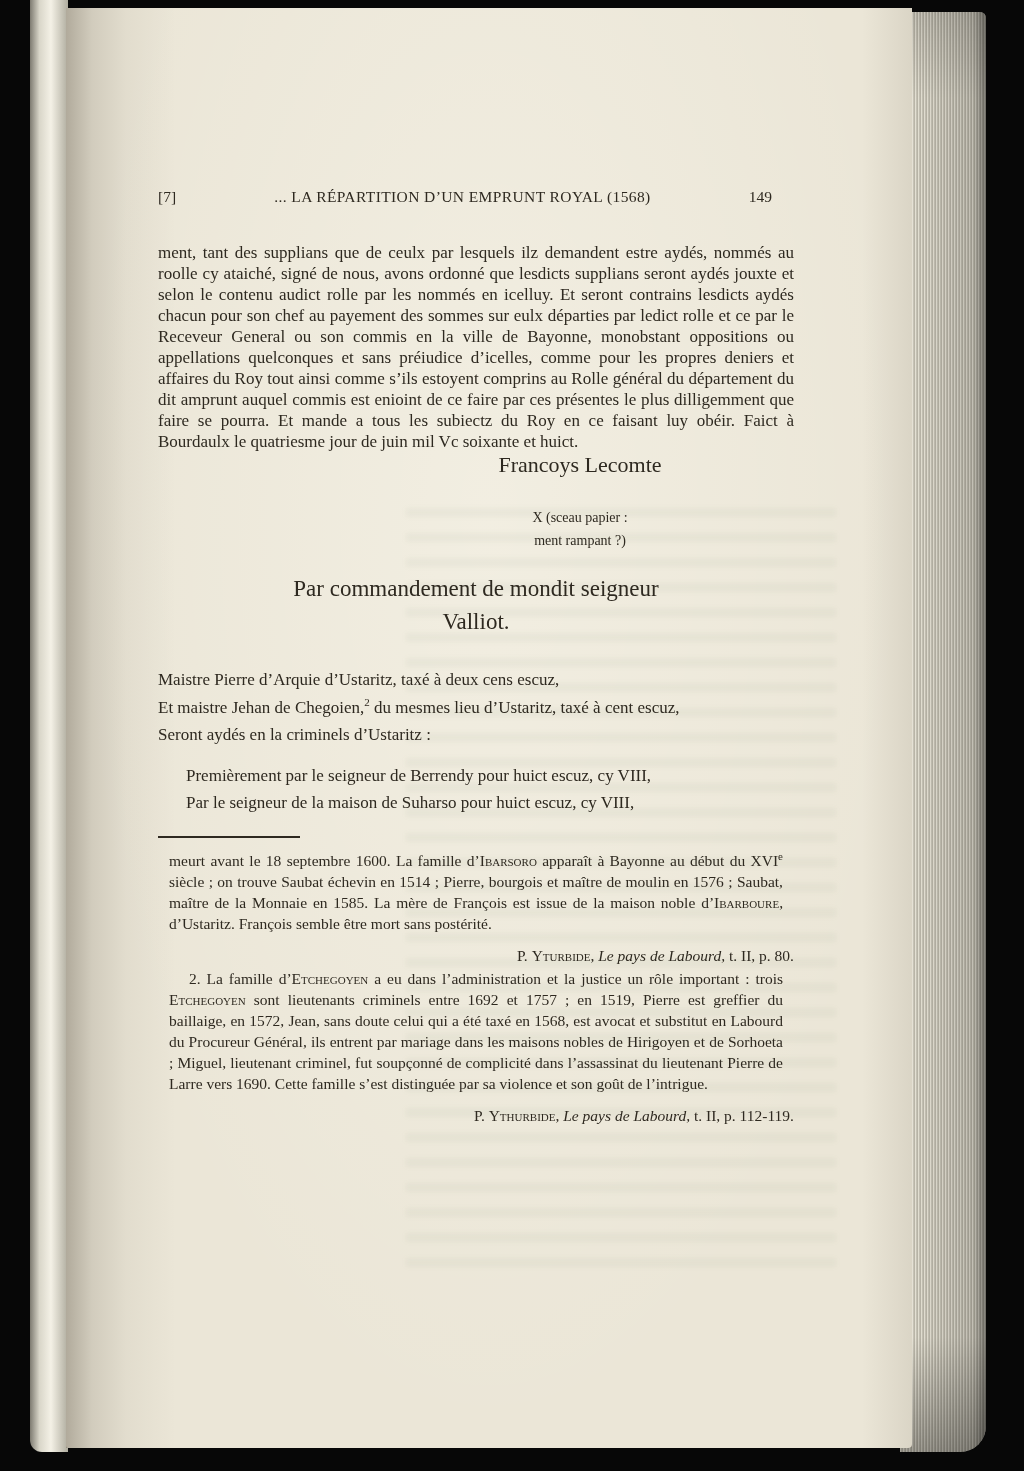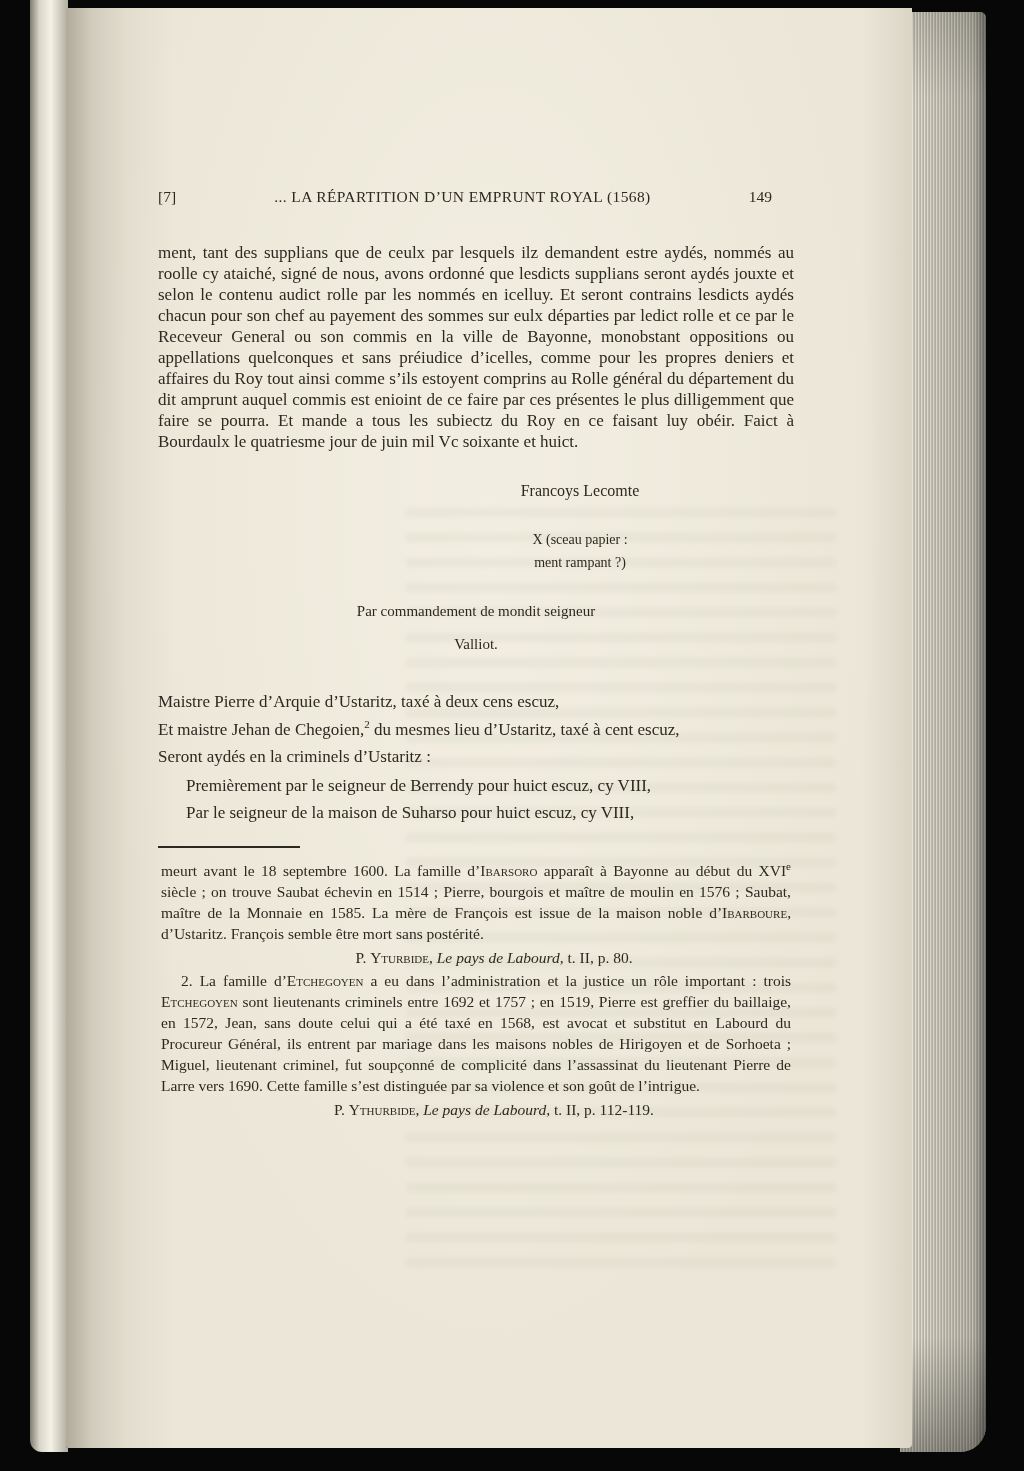--- a/index.html
+++ b/index.html
@@ -70,52 +70,52 @@
   }
   .header-title { letter-spacing: 0.4px; }
 
   .body-par {
     margin: 36px 0 0 0;
     font-size: 17px; line-height: 21px;
     text-align: justify;
   }
 
   .sig-block {
-    margin-top: 30px; padding-left: 208px;
-    text-align: center; font-size: 16px;
+    padding-left: 208px;
+    text-align: center; font-size: 22px;
   }
   .seal-block {
     margin-top: 28px; padding-left: 208px;
     text-align: center; font-size: 14px; line-height: 23px;
   }
   .command-block {
     margin-top: 26px;
-    text-align: center; font-size: 15px; line-height: 22px;
+    text-align: center; font-size: 23px; line-height: 22px;
   }
   .command-sig { margin-top: 11px; }
 
   .entries { margin-top: 34px; font-size: 17px; }
   .entry { margin: 2px 0 0 0; line-height: 25.5px; }
-  .sub-entries { margin-top: 3px; padding-left: 28px; }
+  .sub-entries { margin-top: 15px; padding-left: 28px; }
 
   sup { font-size: 11px; line-height: 0; vertical-align: super; }
 
   .fn-rule {
     margin-top: 20px;
     width: 142px; height: 0;
     border-top: 2px solid #2e2920;
   }
   .footnotes {
     margin-top: 12px;
     font-size: 15.5px; line-height: 21px;
     text-align: justify;
   }
-  .fn { margin: 3px; }
+  .fn { margin: 11px; }
   .fn2 { margin-top: 2px; text-indent: 20px; }
-  .fn-ref { margin: 2px 0 0 0; padding-left: 36px; text-align: center; }
+  .fn-ref { margin: 2px 0 0 0; padding-left: 36px; text-align: right; }
 
   .sc { font-variant: small-caps; }
   .it { font-style: italic; }
 </style>
 </head>
 <body>
 
 <div class="scan">
   <div class="under-page"></div>
   <div class="stack"></div>

